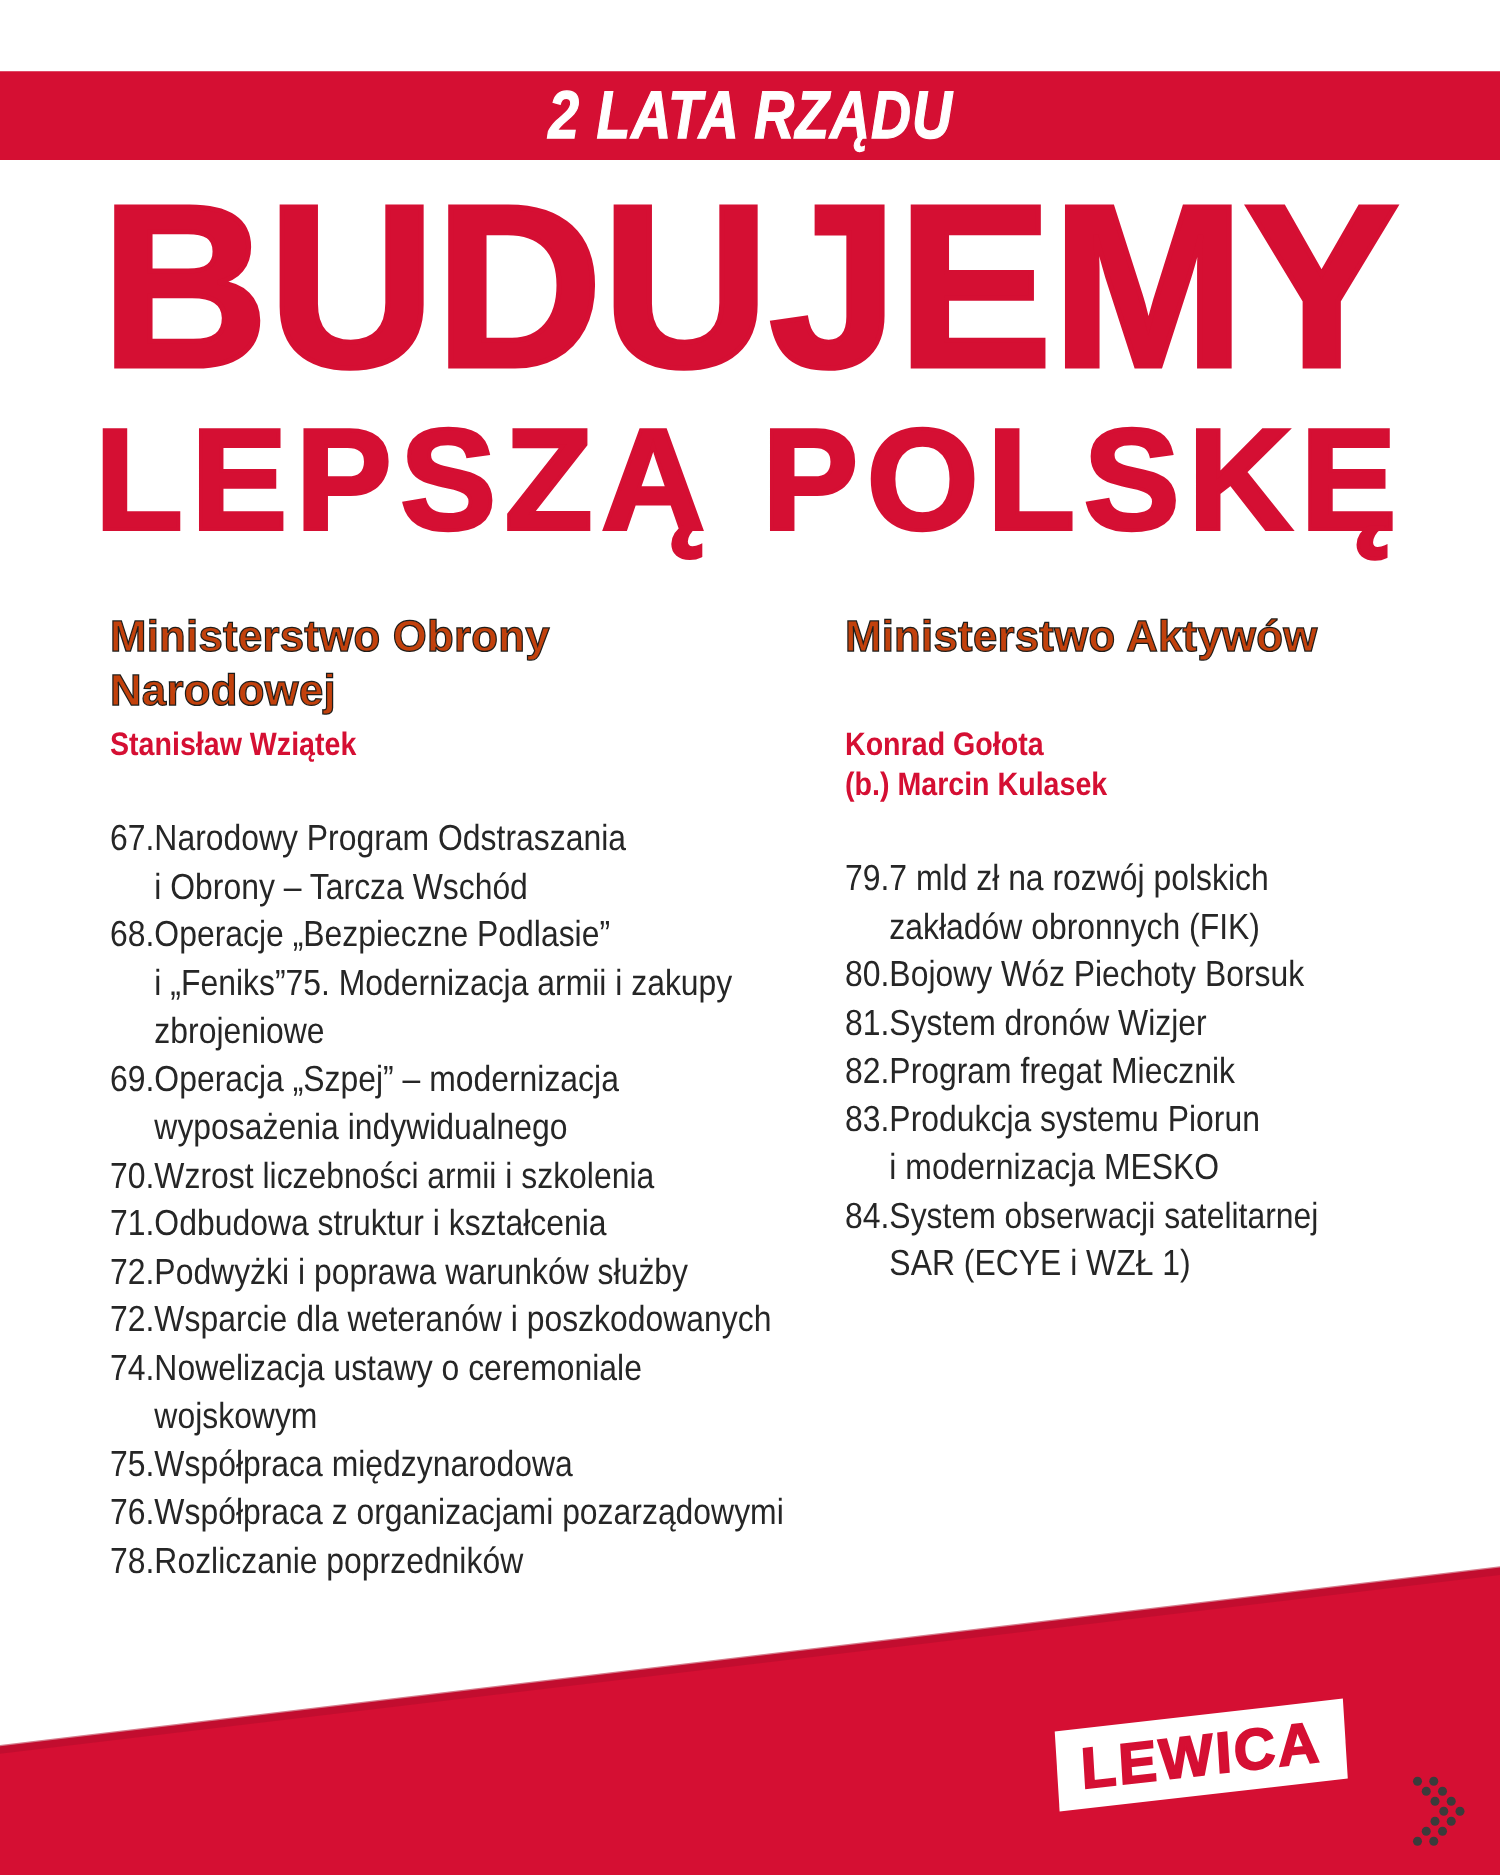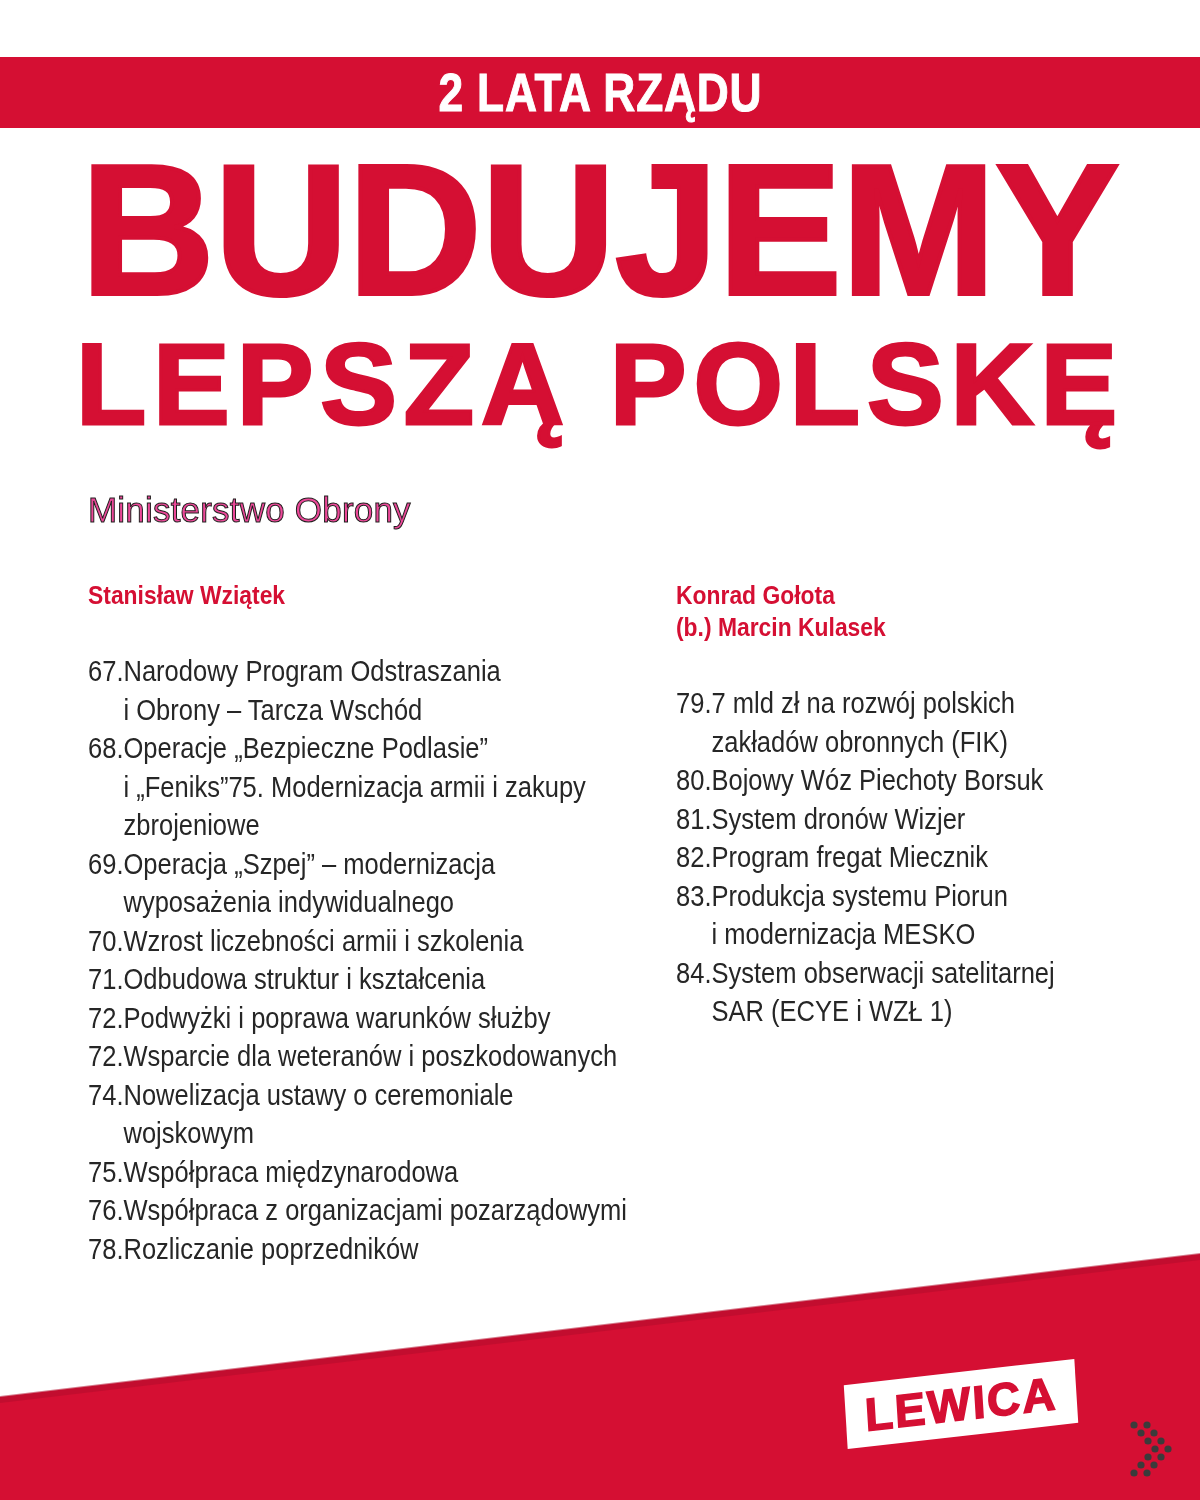--- a/index.html
+++ b/index.html
@@ -4,40 +4,40 @@
 <style>
   html,body{margin:0;padding:0;}
   .page{
     position:relative; width:1200px; height:1500px; overflow:hidden;
     background:#ffffff;
     font-family:"Liberation Sans", sans-serif;
   }
   
   .banner{
     position:absolute; left:0; top:57px; width:1200px; height:71px;
-    background:#d50f33; display:flex; align-items:center; justify-content:center;
+    background:#d50f33; display:flex; align-items:center; justify-content:center;font-style:italic;
   }
   .banner-text{
     color:#ffffff; font-weight:700; font-size:54px; line-height:71px;
     letter-spacing:1px; transform:scaleX(0.82); transform-origin:center;
     white-space:nowrap; -webkit-text-stroke:1px #ffffff;
   }
   
   .title{position:absolute; inset:0; margin:0; pointer-events:none;}
   .t1,.t2{
     position:absolute; left:0; right:0; text-align:center; display:block;
     color:#d50f33; font-weight:700; white-space:nowrap;
   }
   .t1{top:138px; font-size:185px; line-height:1; letter-spacing:0px; -webkit-text-stroke:4px #d50f33;}
   .t2{top:315px; font-size:115px; line-height:1; letter-spacing:0.06em;margin-top:12px; -webkit-text-stroke:3px #d50f33;}
   
   .grouping{display:contents;}
   .col-heading{
-    position:absolute; margin:0; color:#ec4899; font-size:35px; line-height:43px;
-    font-weight:400; -webkit-text-stroke:1px #1d1d1b; letter-spacing:0.2px;
+    position:absolute; margin:0; color:#c2410c; font-size:35px; line-height:43px;
+    font-weight:700; -webkit-text-stroke:1px #1d1d1b; letter-spacing:0.2px;
   }
   .col-heading span{display:block; white-space:nowrap;}
   .col-name{
     position:absolute; margin:0; color:#d50f33; font-size:26px; line-height:32px;
     font-weight:700; transform:scaleX(0.88); transform-origin:0 0;
   }
   .col-name span{display:block; white-space:nowrap;}
   .list{
     position:absolute; margin:0; padding:0; list-style:none;
     color:#262626; font-size:29px; line-height:38.5px;
@@ -78,20 +78,21 @@
 
   <h1 class="title">
     <span class="t1">BUDUJEMY</span>
     <span class="t2">LEPSZĄ POLSKĘ</span>
   </h1>
 
   
   <section class="grouping">
     <h2 class="col-heading pos-lh">
       <span>Ministerstwo Obrony</span>
+      <span>Narodowej</span>
     </h2>
     <p class="col-name pos-lnm">
       <span>Stanisław Wziątek</span>
 
     </p>
     <ol class="list pos-ll">
       <li class="item">
         <span class="num">67.</span>
         <span class="txt">
           <span class="ln">Narodowy Program Odstraszania</span>
@@ -170,20 +171,21 @@
           <span class="ln">Rozliczanie poprzedników</span>
 
         </span>
       </li>
     </ol>
   </section>
 
   
   <section class="grouping">
     <h2 class="col-heading pos-rh">
+      <span>Ministerstwo Aktywów</span>
     </h2>
     <p class="col-name pos-rnm">
       <span>Konrad Gołota</span>
       <span>(b.) Marcin Kulasek</span>
     </p>
     <ol class="list pos-rl">
       <li class="item">
         <span class="num">79.</span>
         <span class="txt">
           <span class="ln">7 mld zł na rozwój polskich</span>

